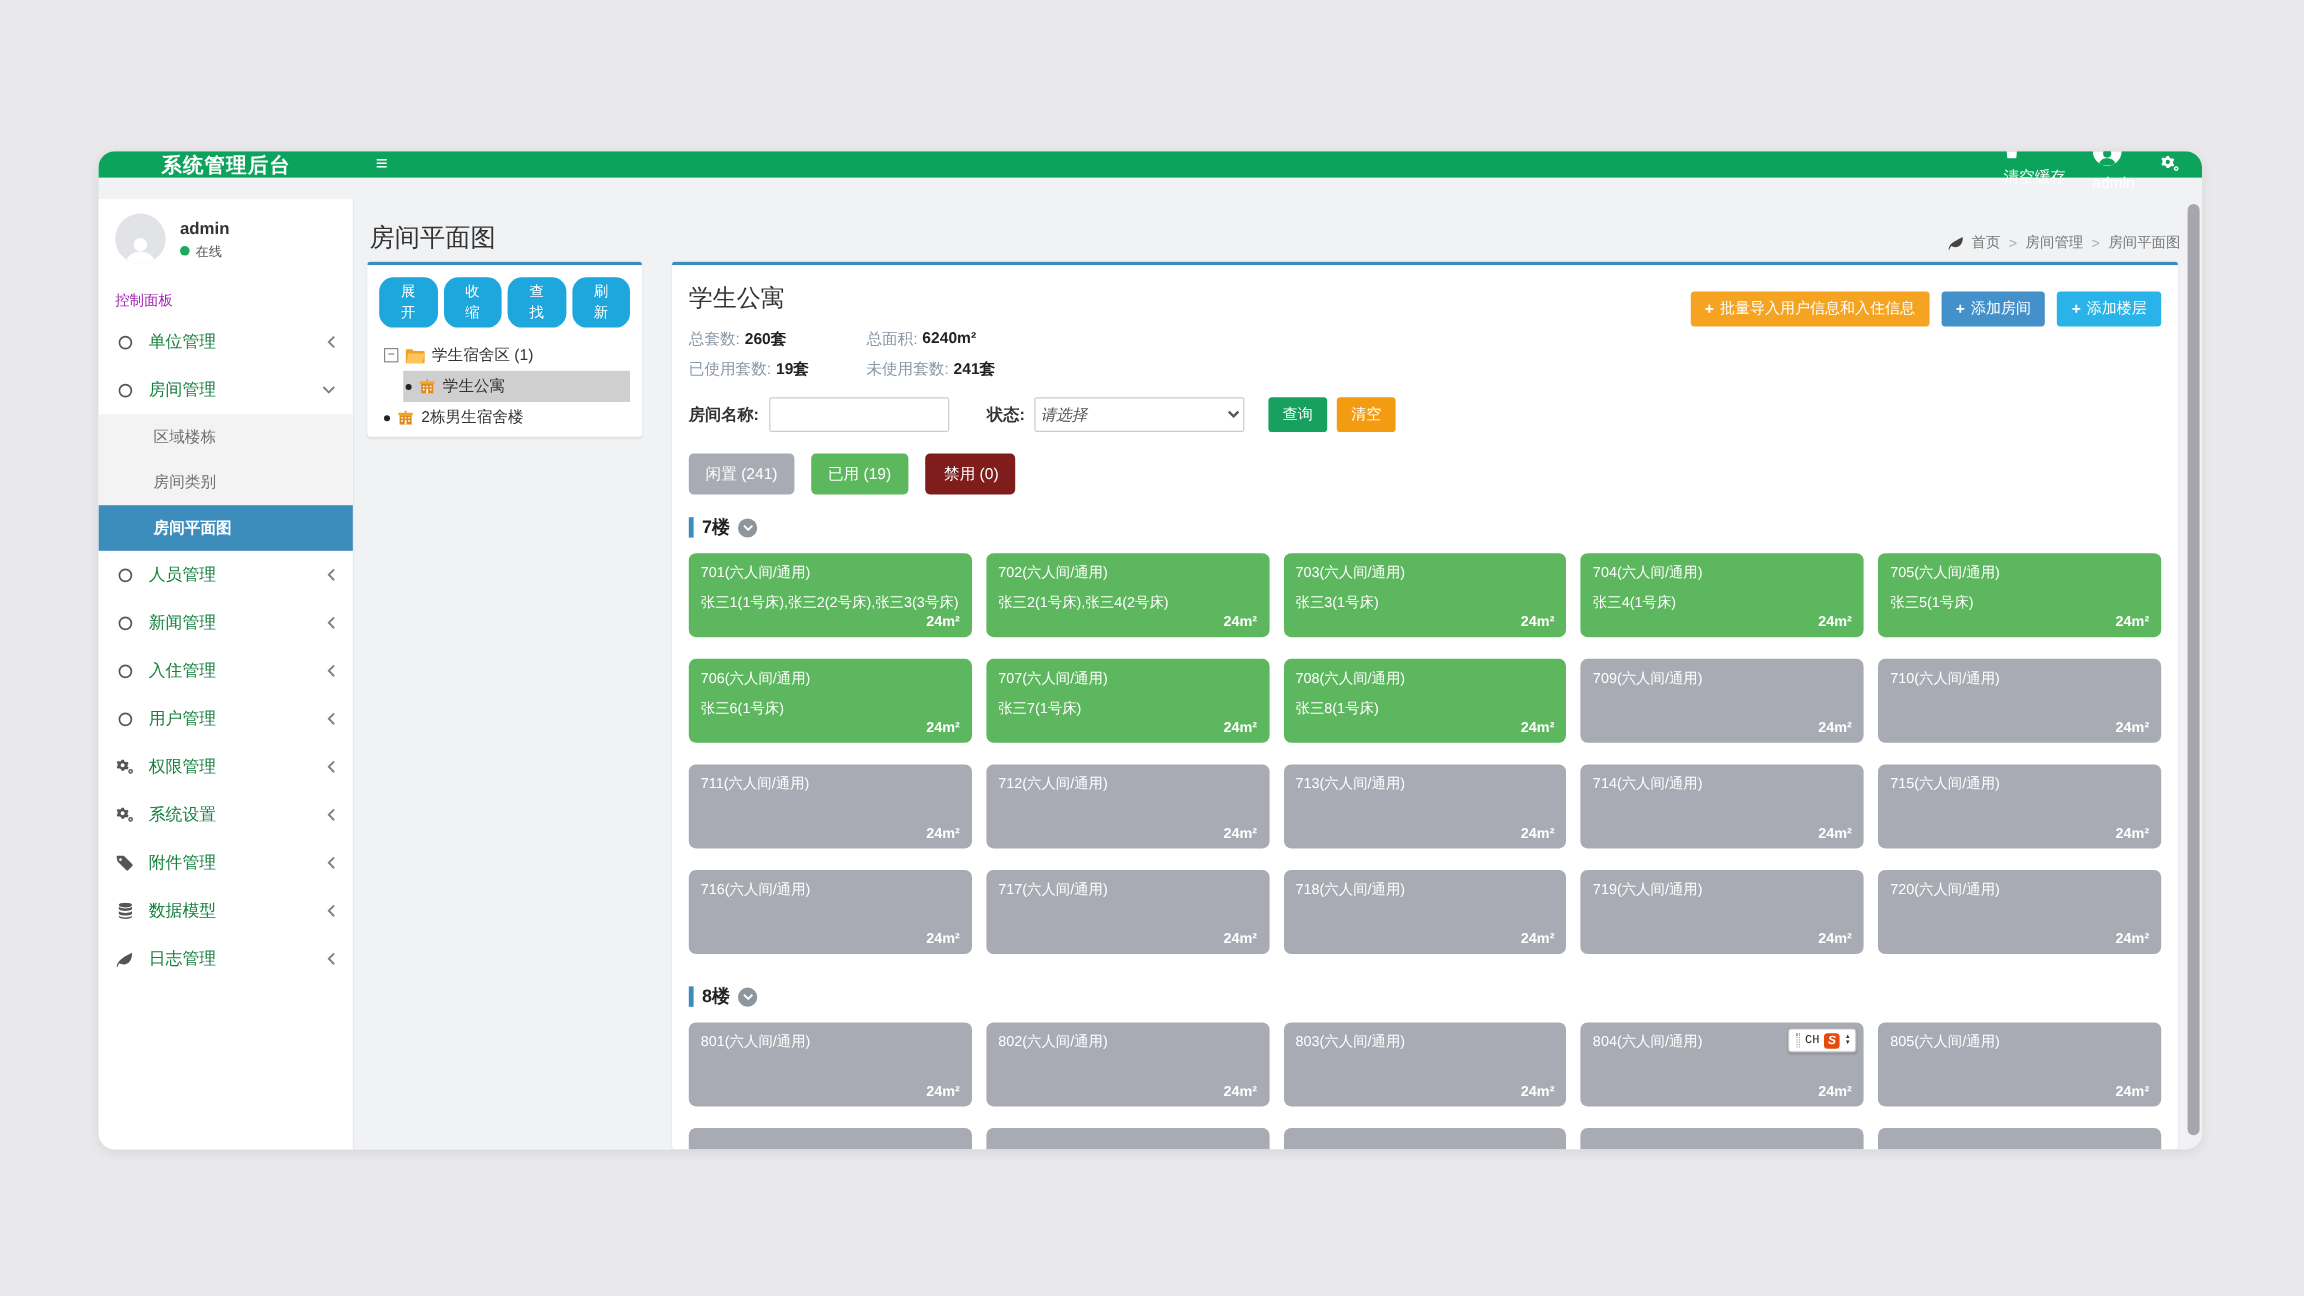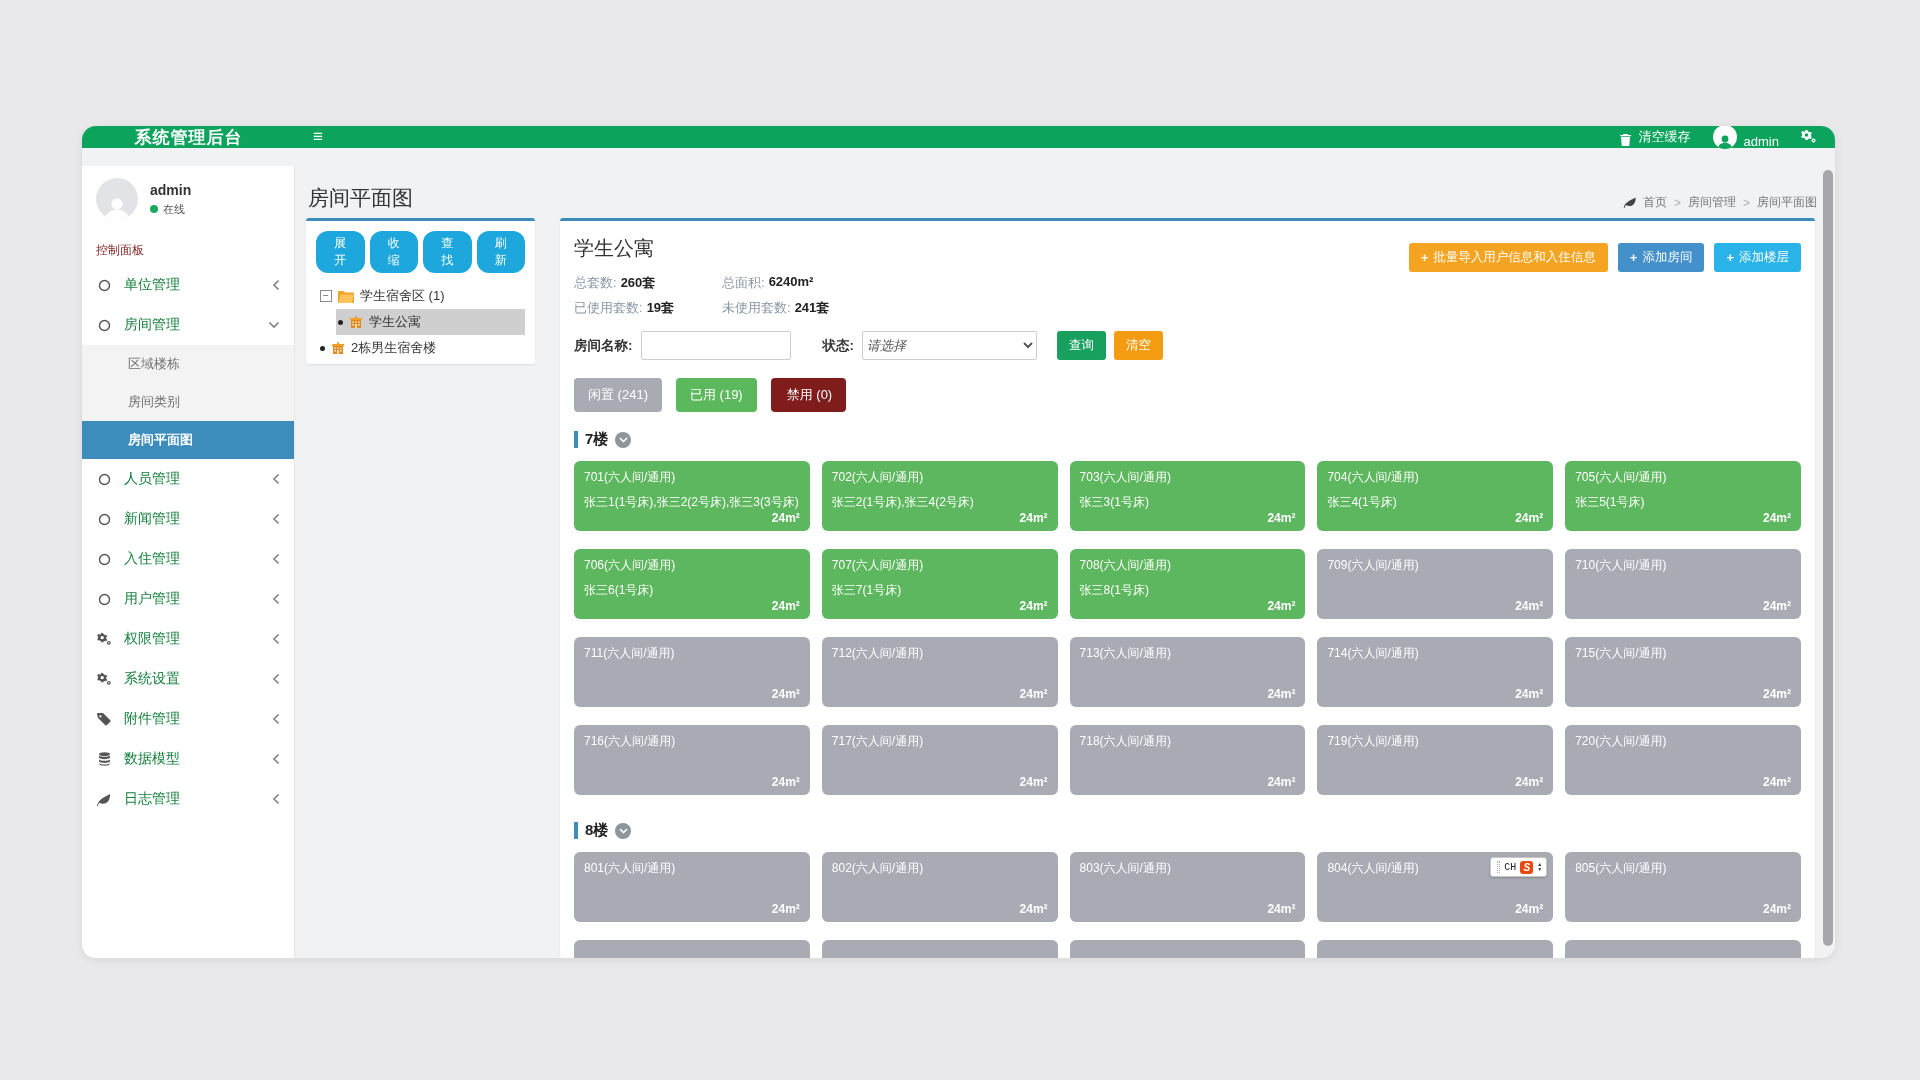--- a/index.html
+++ b/index.html
@@ -5,32 +5,32 @@
   * { margin:0; padding:0; box-sizing:border-box; }
   html,body { width:1920px; height:1080px; background:#e9e9eb; font-family:"Liberation Sans","DejaVu Sans",sans-serif; overflow:hidden; }
 
   .window { position:absolute; left:82px; top:126px; width:1753px; height:832px; border-radius:14px; overflow:hidden; background:#f1f2f4; box-shadow:0 2px 10px rgba(0,0,0,.08); }
 
   
   .navbar { position:absolute; left:0; top:0; right:0; height:22px; background:#0ca35c; color:#fff; display:flex; align-items:center; z-index:5; }
   .brand { width:213px; text-align:center; font-weight:bold; font-size:17px; letter-spacing:1px; }
   .hamburger { width:46px; height:40px; display:flex; align-items:center; justify-content:center; font-size:17px; cursor:pointer; }
   .nav-right { margin-left:auto; display:flex; align-items:center; gap:22px; padding-right:18px; font-size:13px; }
-  .nav-item { display:flex; align-items:flex-end; gap:7px; cursor:pointer; }
+  .nav-item { display:flex; align-items:flex-start; gap:7px; cursor:pointer;flex-direction:column; }
   .nav-avatar { width:24px; height:24px; border-radius:50%; background:#fff; display:flex; align-items:flex-end; justify-content:center; overflow:hidden; }
   .icon svg { display:block; }
 
   
   .sidebar { position:absolute; left:0; top:40px; width:213px; bottom:0; background:#ffffff; border-right:1px solid #e8e8e8; }
   .user-panel { display:flex; align-items:center; gap:12px; padding:12px 14px 14px; }
   .user-avatar { width:42px; height:42px; border-radius:50%; background:#e2e3e6; display:flex; align-items:flex-end; justify-content:center; overflow:hidden; }
   .user-name { font-size:14px; font-weight:bold; color:#333; }
   .user-status { font-size:11px; color:#555; margin-top:4px; display:flex; align-items:center; gap:5px; }
   .dot { width:8px; height:8px; border-radius:50%; background:#1ca95e; display:inline-block; }
-  .side-label { font-size:12px; color:#7f1d1d; padding:8px 14px 6px; }
+  .side-label { font-size:12px; color:#a21caf; padding:8px 14px 6px; }
   .menu-item { height:40px; display:flex; align-items:center; gap:12px; padding:0 14px; font-size:14px; color:#15803d; cursor:pointer; }
   .menu-item .mi-icon { width:16px; color:#555; display:flex; align-items:center; justify-content:center; font-size:13px; }
   .menu-item .chev { margin-left:auto; color:#808080; display:flex; }
   .submenu { background:#f3f3f3; }
   .submenu-item { height:38px; display:flex; align-items:center; padding-left:46px; font-size:13px; color:#6f6f6f; cursor:pointer; }
   .submenu-item.active { background:#3c8dbc; color:#fff; font-weight:bold; }
 
   
   .content { position:absolute; left:213px; top:40px; right:0; bottom:0; background:#f1f2f4; }
   .content-header { position:relative; padding:18px 20px 10px 13px; }

